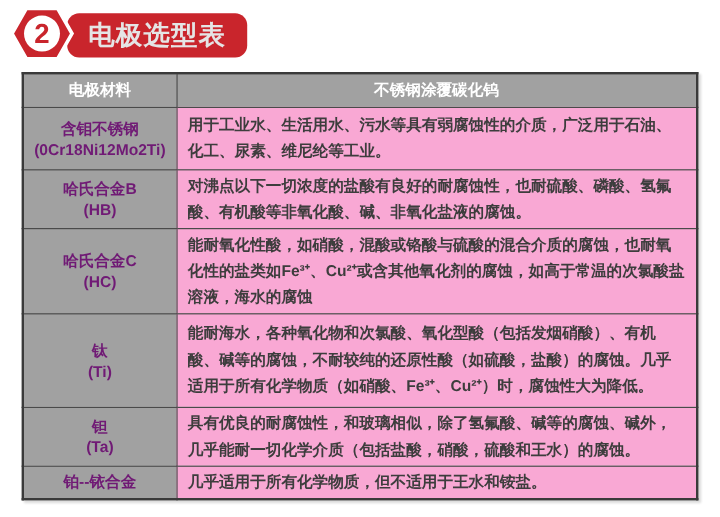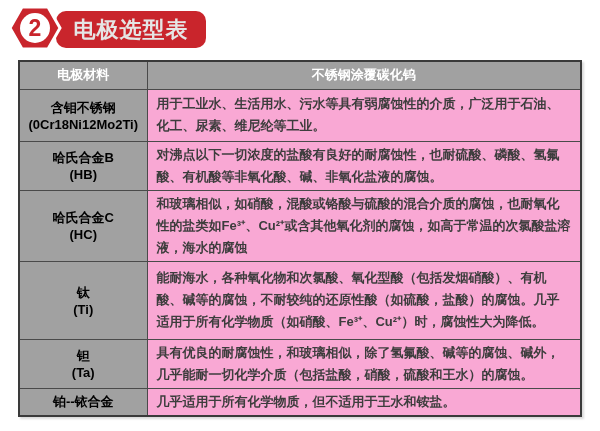--- a/index.html
+++ b/index.html
@@ -38,21 +38,21 @@
   table.sel thead th{
     background:var(--gray);
     color:#ffffff;
     font-size:13px;font-weight:bold;
     height:28px;text-align:center;
     padding:0;
   }
   col.c1{width:128px;}
   tbody th{
     background:var(--gray);
-    color:#000000;
+    color:#701a75;
     font-size:13px;font-weight:bold;
     text-align:center;vertical-align:middle;
     padding:0 2px;
   }
   tbody td{
     background:#f9a8d4;
     color:#3d3d3d;
     font-size:13px;font-weight:bold;
     line-height:22px;
     text-align:left;vertical-align:middle;
@@ -95,21 +95,21 @@
           <div>哈氏合金B</div>
           <div>(HB)</div>
         </th>
         <td>对沸点以下一切浓度的盐酸有良好的耐腐蚀性，也耐硫酸、磷酸、氢氟酸、有机酸等非氧化酸、碱、非氧化盐液的腐蚀。</td>
       </tr>
       <tr style="height: 66px;">
         <th>
           <div>哈氏合金C</div>
           <div>(HC)</div>
         </th>
-        <td>和玻璃相似，如硝酸，混酸或铬酸与硫酸的混合介质的腐蚀，也耐氧化性的盐类如Fe³⁺、Cu²⁺或含其他氧化剂的腐蚀，如高于常温的次氯酸盐溶液，海水的腐蚀</td>
+        <td>能耐氧化性酸，如硝酸，混酸或铬酸与硫酸的混合介质的腐蚀，也耐氧化性的盐类如Fe³⁺、Cu²⁺或含其他氧化剂的腐蚀，如高于常温的次氯酸盐溶液，海水的腐蚀</td>
       </tr>
       <tr style="height: 78px;">
         <th>
           <div>钛</div>
           <div>(Ti)</div>
         </th>
         <td>能耐海水，各种氧化物和次氯酸、氧化型酸（包括发烟硝酸）、有机酸、碱等的腐蚀，不耐较纯的还原性酸（如硫酸，盐酸）的腐蚀。几乎适用于所有化学物质（如硝酸、Fe³⁺、Cu²⁺）时，腐蚀性大为降低。</td>
       </tr>
       <tr style="height: 42px;">
         <th>

